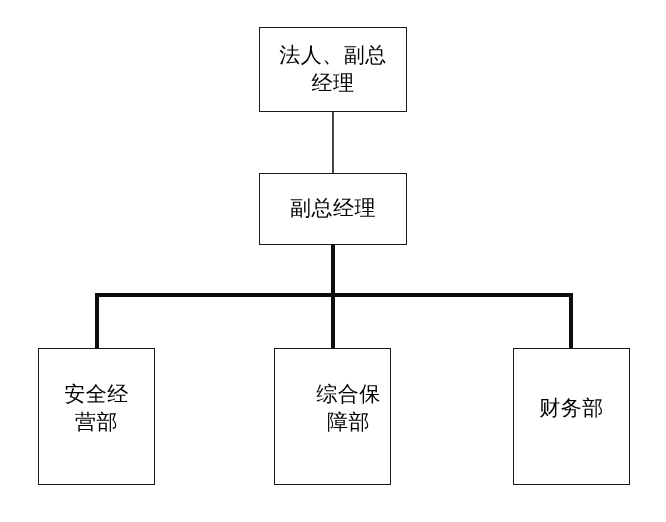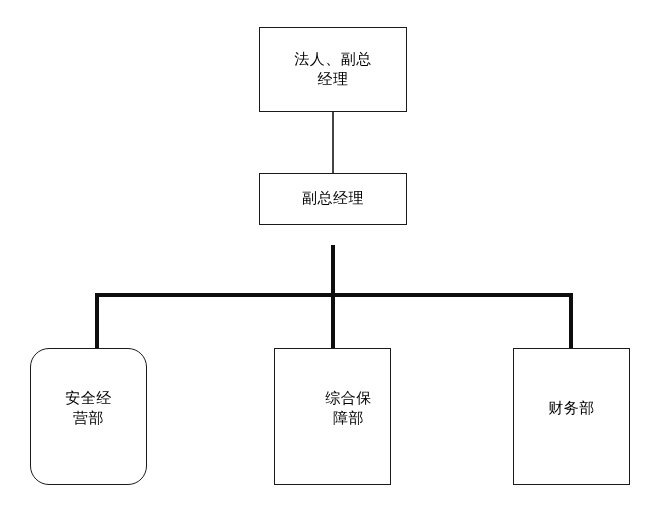--- a/index.html
+++ b/index.html
@@ -23,46 +23,46 @@
     background: #ffffff;
     border: 1.6px solid #1a1a1a;
     display: flex;
     align-items: center;
     justify-content: center;
     z-index: 3;
   }
   .node-label {
     text-align: center;
     color: #000000;
-    font-size: 15px;
+    font-size: 21px;
     line-height: 1.32;
     letter-spacing: 0.5px;
     white-space: pre-line;
     user-select: none;
   }
   
   #node-ceo {
     left: 259px;
     top: 27px;
     width: 148px;
     height: 85px;
   }
   #node-deputy {
     left: 259px;
     top: 173px;
     width: 148px;
-    height: 52px;
+    height: 72px;
     justify-content: center;
   }
   .dept {
     top: 348px;
     width: 117px;
     height: 137px;
   }
-  #node-dept-0 { left: 30px; border-radius: 19px; }
+  #node-dept-0 { left: 38px; }
   #node-dept-1 { left: 274px; padding-left: 32px; }
   #node-dept-2 { left: 513px; }
   .dept .node-label {
     
     transform: translateY(-8px);
   }
 
   
   .conn {
     position: absolute;

